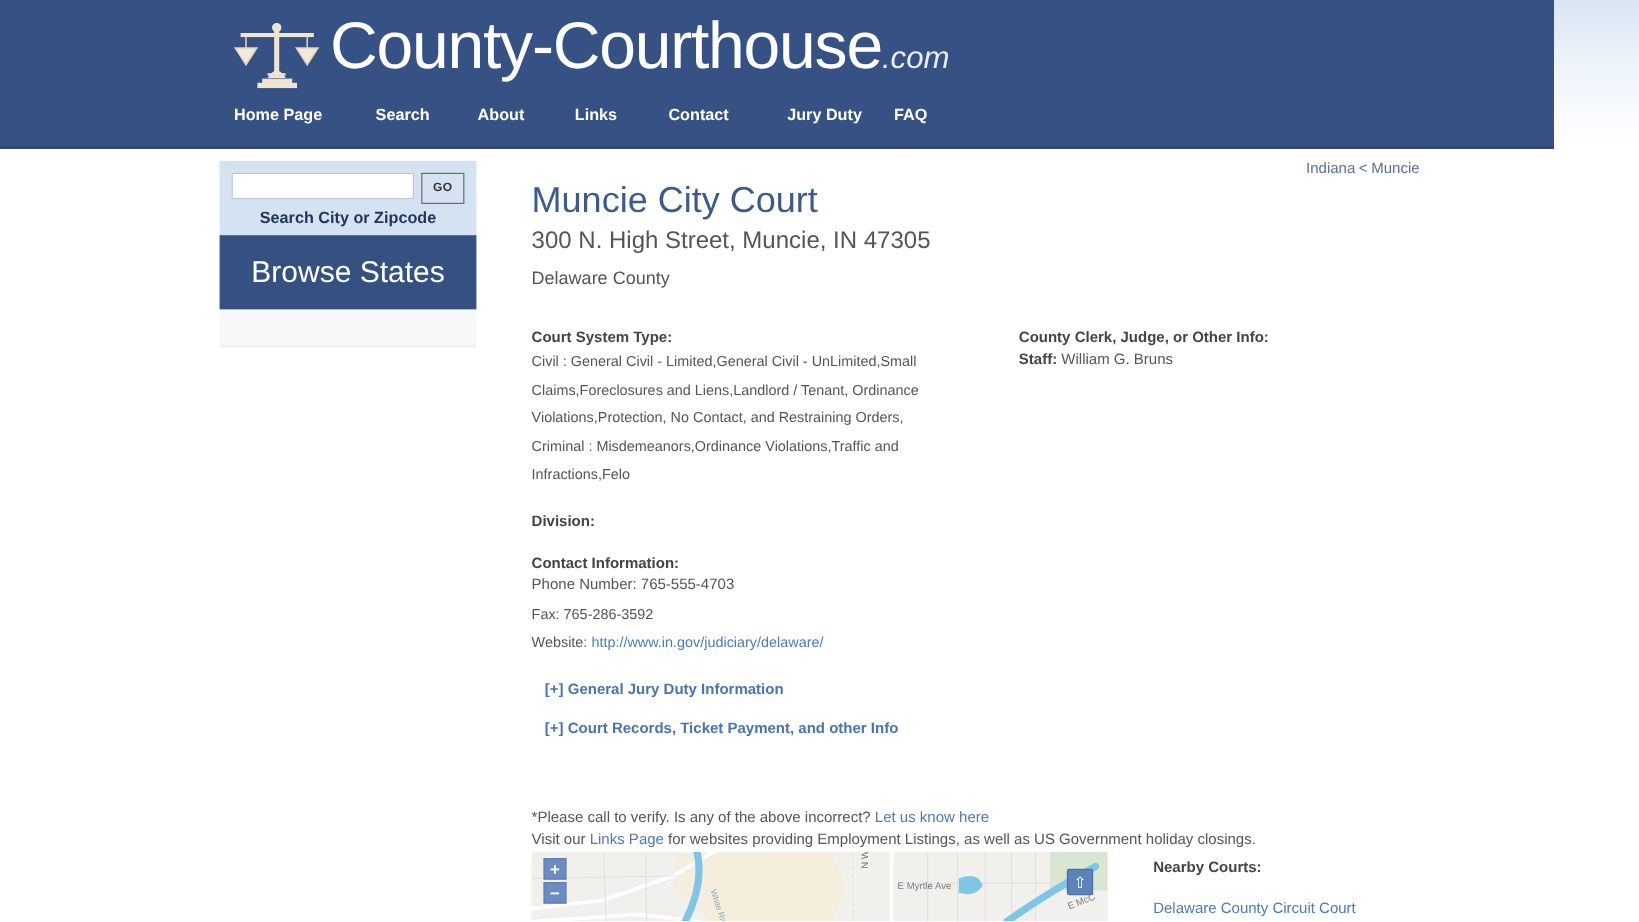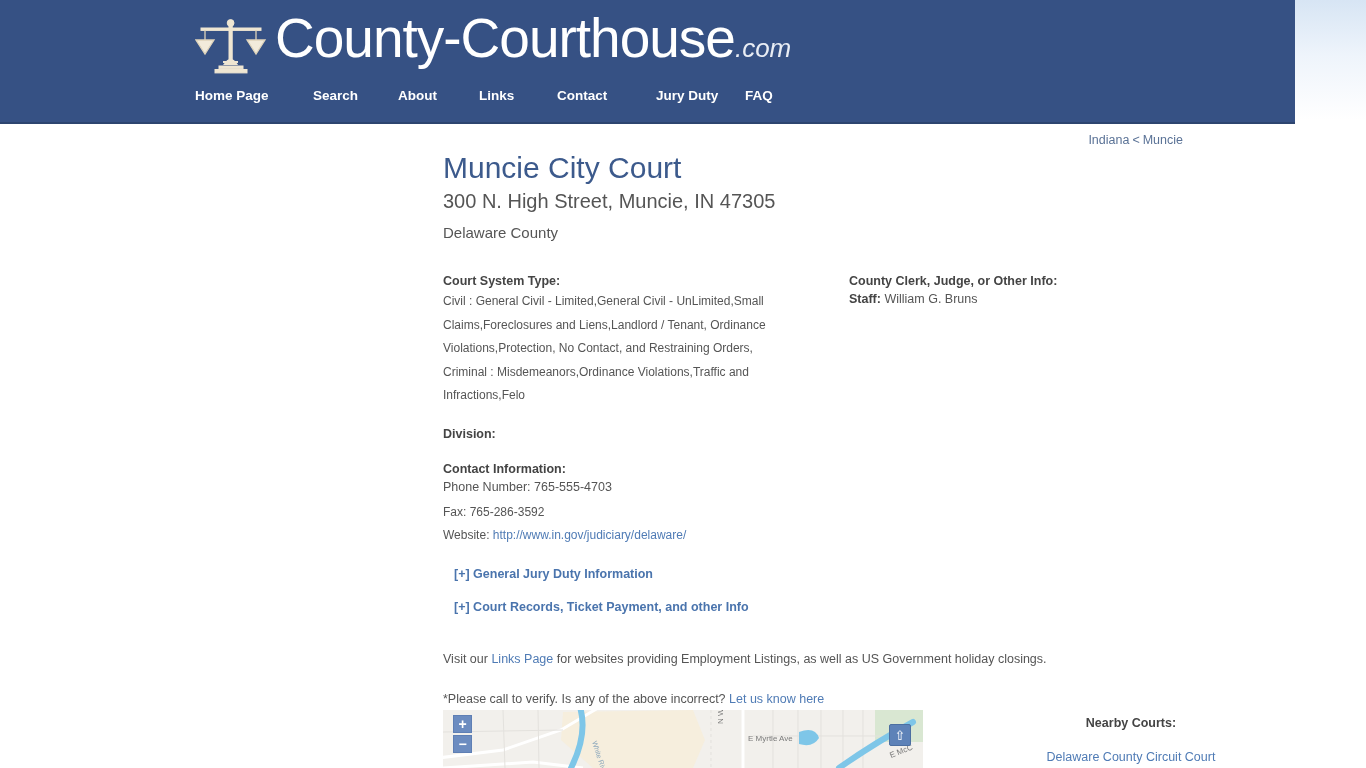--- a/index.html
+++ b/index.html
@@ -271,21 +271,20 @@
     line-height: 21px;
     text-align: center;
     cursor: pointer;
   }
 
   
   .nearby {
     position: absolute;
     left: 961px; top: 714px;
     width: 340px;
-    text-align: center;
   }
   .nearby-title {
     font-size: 12.5px;
     font-weight: bold;
     color: #444444;
     line-height: 18px;
   }
   .nearby-link {
     display: block;
     font-size: 12.5px;
@@ -331,20 +330,31 @@
       <a class="nav-item">Home Page</a>
       <a class="nav-item">Search</a>
       <a class="nav-item">About</a>
       <a class="nav-item">Links</a>
       <a class="nav-item">Contact</a>
       <a class="nav-item">Jury Duty</a>
       <a class="nav-item">FAQ</a>
     </div>
   </div>
 
+  <div class="sidebar">
+    <div class="search-panel">
+      <div class="search-row">
+        <input class="search-input" type="text" placeholder="" style="">
+        <button class="go-button">GO</button>
+      </div>
+      <div class="search-caption">Search City or Zipcode</div>
+    </div>
+    <div class="browse-states">Browse States</div>
+    <div class="sidebar-footer"></div>
+  </div>
 
   <div class="breadcrumb">
     <a>Indiana</a><span class="sep">&lt;</span><a>Muncie</a>
   </div>
 
   <div class="content">
 
     <h1 class="page-title">Muncie City Court</h1>
     <div class="addr-line">300 N. High Street, Muncie, IN 47305</div>
     <div class="addr-line2">Delaware County</div>
@@ -369,22 +379,22 @@
         <a class="expand-link">[+] Court Records, Ticket Payment, and other Info</a>
       </div>
 
       <div class="col-right">
         <div class="lbl">County Clerk, Judge, or Other Info:</div>
         <div class="val-tight"><span class="lbl">Staff:</span> <span>William G. Bruns</span></div>
       </div>
     </div>
 
     <div style="position:absolute; left:0; top:502px; width:900px;">
+      <div class="note"><span>*Please call to verify. Is any of the above incorrect? </span><a class="link-blue">Let us know here</a></div>
       <div class="note" style="margin-top:0"><span>Visit our </span><a class="link-blue">Links Page</a><span> for websites providing Employment Listings, as well as US Government holiday closings.</span></div>
-      <div class="note"><span>*Please call to verify. Is any of the above incorrect? </span><a class="link-blue">Let us know here</a></div>
     </div>
   </div>
 
   <div class="map">
     <svg width="480" height="58" viewBox="0 0 480 58" xmlns="http://www.w3.org/2000/svg">
       <rect x="0" y="0" width="480" height="58" fill="#f2f0ec"></rect>
 
       <path d="M120 2 L250 0 L262 30 L250 58 L150 58 L118 30 Z" fill="#f6eedd"></path>
 
       <rect x="432" y="0" width="48" height="32" fill="#d9e7d2"></rect>

